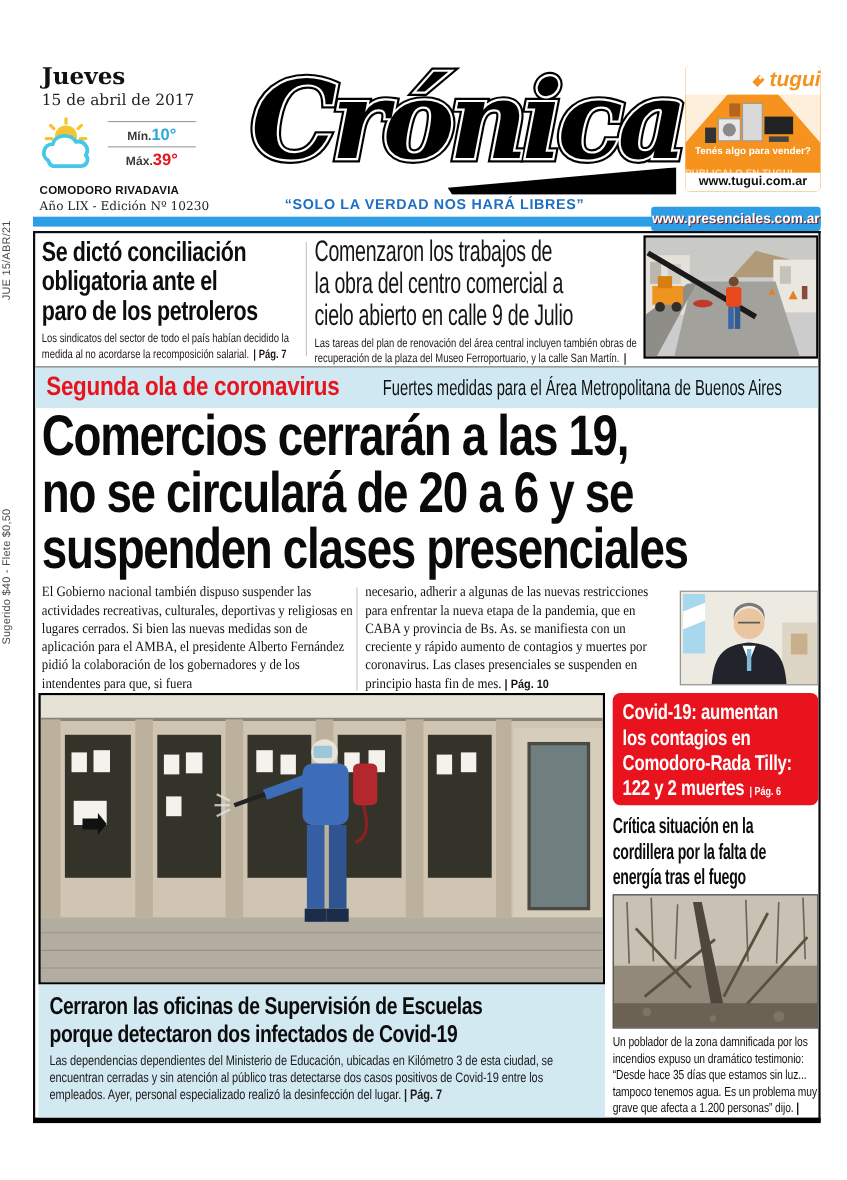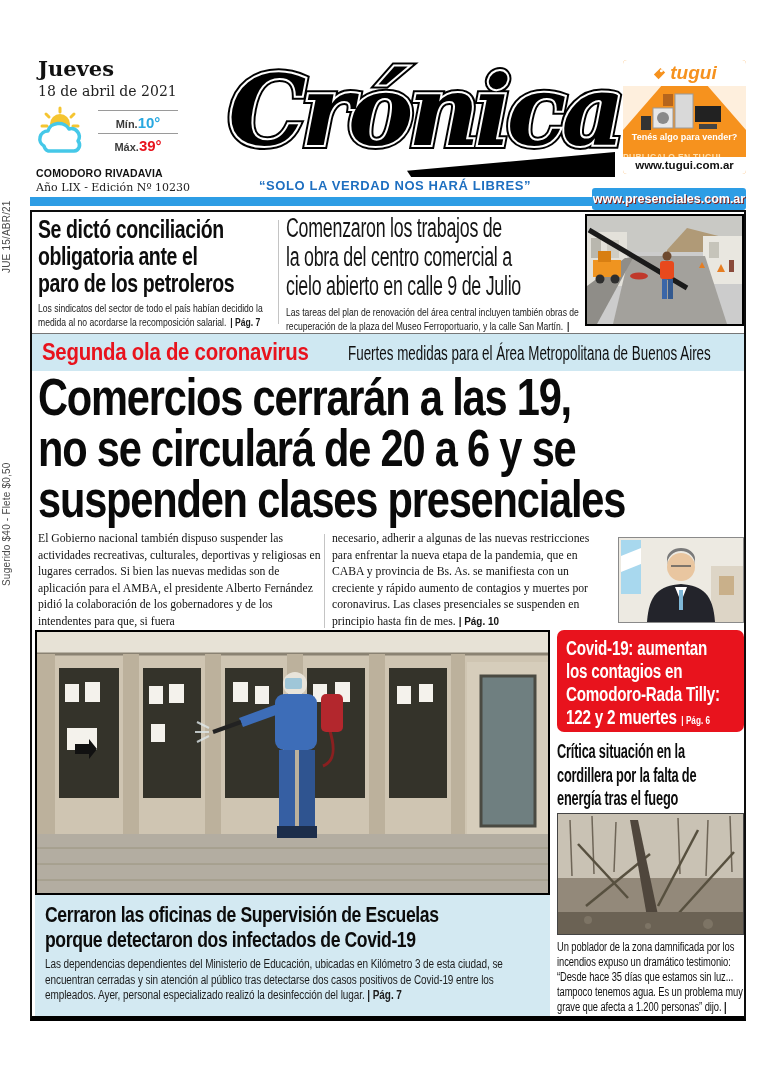--- a/index.html
+++ b/index.html
@@ -38,21 +38,21 @@
   .l3{color:#000}
   .swoosh{position:absolute;left:237px;top:96px;width:208px;height:25px;background:#000;
     clip-path:polygon(0 75%,100% 0,100% 100%,2% 100%)}
   .slogan{left:170px;top:178px;width:450px;text-align:center;
     font:bold 13px "Liberation Sans",sans-serif;color:#1e6fc0;letter-spacing:.6px}
 
   
   .ad{left:623px;top:60px;width:123px;height:114px;background:#f6921e;
     border-radius:4px;overflow:hidden;cursor:pointer}
   .ad-top{position:absolute;left:0;top:0;right:0;height:26px;background:#fff;
-    display:flex;align-items:center;justify-content:center;gap:3px}
+    display:flex;align-items:center;justify-content:flex-end;gap:3px}
   .ad-brand{font:italic bold 19px "Liberation Sans",sans-serif;color:#f6921e}
   .ad-q{position:absolute;left:0;right:0;top:72px;text-align:center;
     font:bold 9px "Liberation Sans",sans-serif;color:#fff}
   .ad-cta{position:absolute;left:0;right:0;top:92px;text-align:left;
     font:bold 8.5px "Liberation Sans",sans-serif;color:#ffe0ae;letter-spacing:.3px}
   .ad-url{position:absolute;left:0;right:0;bottom:0;height:17px;background:#fff;
     text-align:center;font:bold 11.5px "Liberation Sans",sans-serif;color:#111;line-height:17px}
 
   
   .bluebar{left:30px;top:197px;width:716px;height:9px;background:#2d9de5}
@@ -124,21 +124,21 @@
   .testi{left:525px;top:728px;width:240px;font:12px/15px "Liberation Sans",sans-serif;
     color:#101010;transform:scaleX(.78);transform-origin:0 0;letter-spacing:-.1px}
 </style>
 </head>
 <body>
 
 <span class="vtext" style="left:12px;top:575px">Sugerido $40 - Flete $0,50</span>
 <span class="vtext" style="left:12px;top:262px">JUE 15/ABR/21</span>
 
 <div class="abs day">Jueves</div>
-<div class="abs fulldate">18 de abril de 2021</div>
+<div class="abs fulldate">15 de abril de 2017</div>
 
 <svg class="abs" style="left:34px;top:106px" width="58" height="50" viewBox="0 0 58 50">
   <circle cx="26" cy="18" r="10" fill="#f5c531"></circle>
   <g stroke="#f5c531" stroke-width="3" stroke-linecap="round">
     <line x1="26" y1="2" x2="26" y2="6"></line>
       <line x1="12" y1="8" x2="15" y2="11"></line>
     <line x1="40" y1="8" x2="37" y2="11"></line>
       <line x1="8" y1="20" x2="13" y2="20"></line>
     <line x1="44" y1="20" x2="39" y2="20"></line>
   </g>

